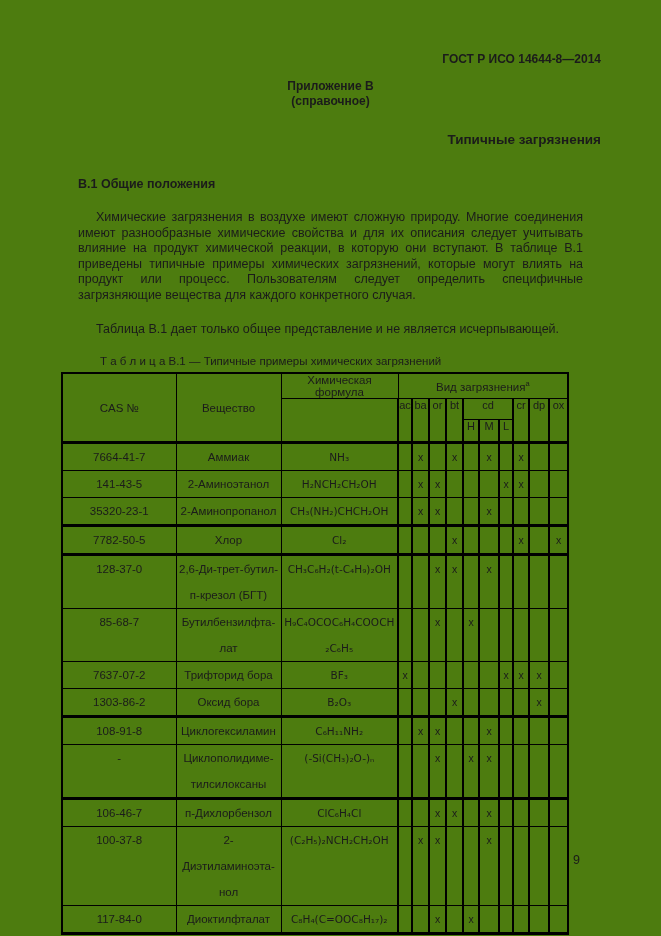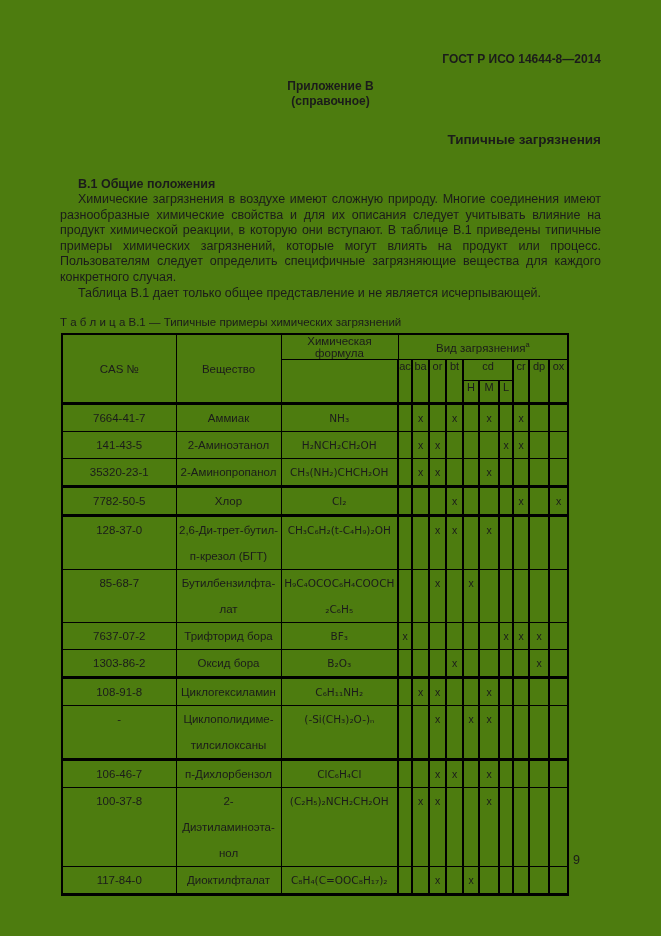--- a/index.html
+++ b/index.html
@@ -38,26 +38,27 @@
     font-size: 12.5px;
     margin-top: 29px;
     text-indent: 18px;
     line-height: 16px;
   }
   .para {
     font-size: 12.5px;
     line-height: 15.6px;
     text-align: justify;
     text-indent: 18px;
-    margin: 0;
+    margin: 18px;
   }
   .table-caption {
     font-size: 11.5px;
     margin-top: 15px;
     margin-bottom: 5px;
+    margin-left: 40px;
   }
   table.contam {
     border-collapse: collapse;
     table-layout: fixed;
     width: 508px;
     margin-left: 1px;
     border: 2px solid #000;
     border-bottom: 3px solid #000;
   }
   table.contam th, table.contam td {

